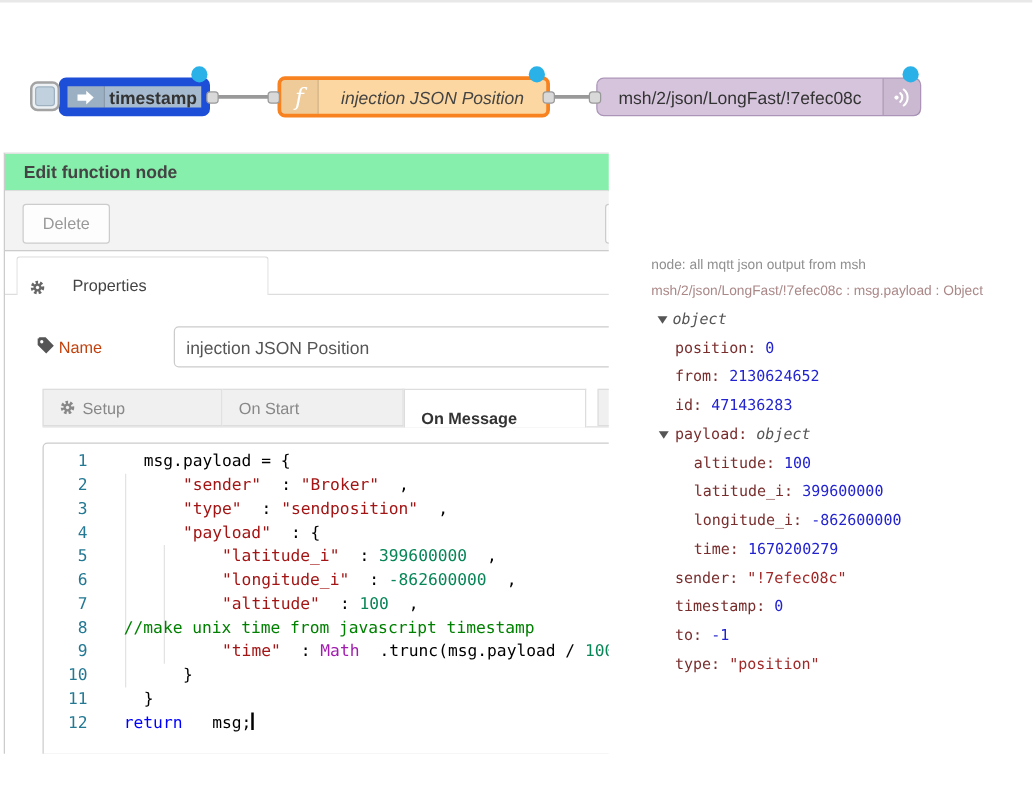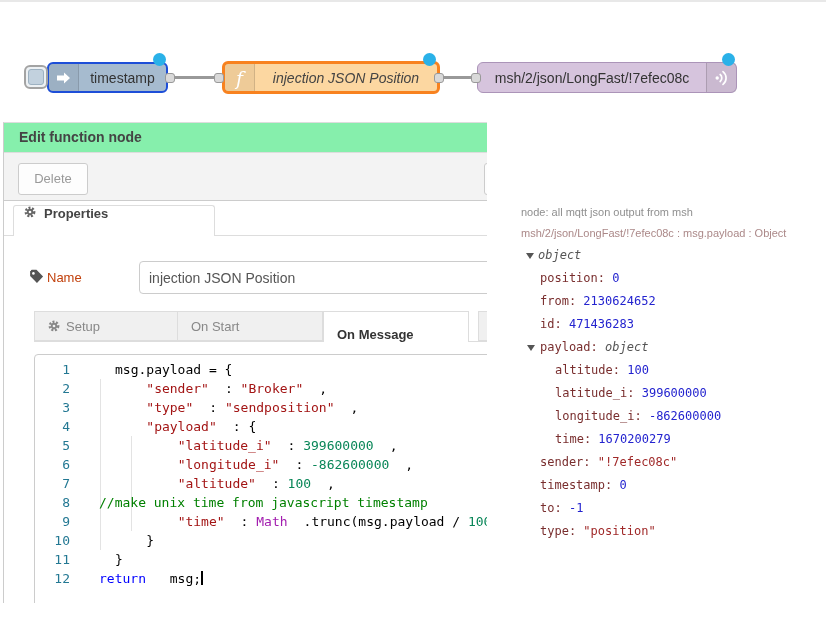--- a/index.html
+++ b/index.html
@@ -13,21 +13,21 @@
   
   #top-strip { left:0; top:0; width:826px; height:2px; background:#e8e8e8; }
 
   
   .wire { height:3px; background:#999; top:76px; }
   .port { width:10px; height:10px; background:#d9d9d9; border:1px solid #999; border-radius:3px; top:73px; z-index:5; }
   .node {
     top:62px; height:31px; border-radius:6px; z-index:3;
     display:flex; align-items:center; font-size:14px; color:#333;
   }
-  #inject-node { left:47px; width:121px; background:#a6bbcf; border:2px solid #1d4ed8; }
+  #inject-node { left:47px; width:121px; background:#a6bbcf; border:7px solid #1d4ed8;font-weight:bold; }
   #inject-btn {
     left:24px; top:65px; width:24px; height:24px; background:#edf1f4;
     border:2px solid #a3a3a3; border-radius:6px; z-index:4;
   }
   #inject-btn .inner { position:absolute; left:2px; top:2px; right:2px; bottom:2px; background:#c2d1de; border:1px solid #9db1c1; border-radius:3px; }
   .node-icon-box {
     height:100%; width:30px; display:flex; align-items:center; justify-content:center;
     background:rgba(0,0,0,0.055); flex:0 0 auto;
   }
   .icon-sep-r { border-right:1px solid rgba(0,0,0,0.12); }
@@ -51,22 +51,22 @@
     position:absolute; height:32px; background:#fdfdfd; border:1px solid #ccc; border-radius:3px;
     font-size:13px; color:#999; text-align:center; line-height:30px;
   }
   #delete-btn { left:14px; top:10px; width:70px; }
   #edge-btn { left:480px; top:10px; width:40px; }
   .tabline { height:0; border-top:1px solid #ddd; }
   #props-line { left:0; top:112px; width:484px; }
   #tab-properties {
     left:9px; top:82px; width:202px; height:31px; background:#fff;
     border:1px solid #ddd; border-bottom:none; border-radius:3px 3px 0 0; z-index:2;
-    display:flex; align-items:flex-start; gap:8px; padding-left:10px;
-    font-size:13px; font-weight:bold; color:#444;
+    display:flex; align-items:flex-end; gap:22px; padding-left:10px;
+    font-size:13px; font-weight:normal; color:#444;
   }
   #name-row-icon { left:25px; top:146px; }
   #name-label { left:43px; top:147px; font-size:13px; color:#c2410c; }
   #name-input {
     position:absolute; left:135px; top:138px; width:400px; height:33px;
     border:1px solid #ccc; border-radius:4px; padding-left:9px;
     font-size:14px; color:#555; font-family:"Liberation Sans", sans-serif; outline:none; background:#fff;
   }
   #tabs2-line { left:30px; top:218px; width:454px; }
   .ftab {

